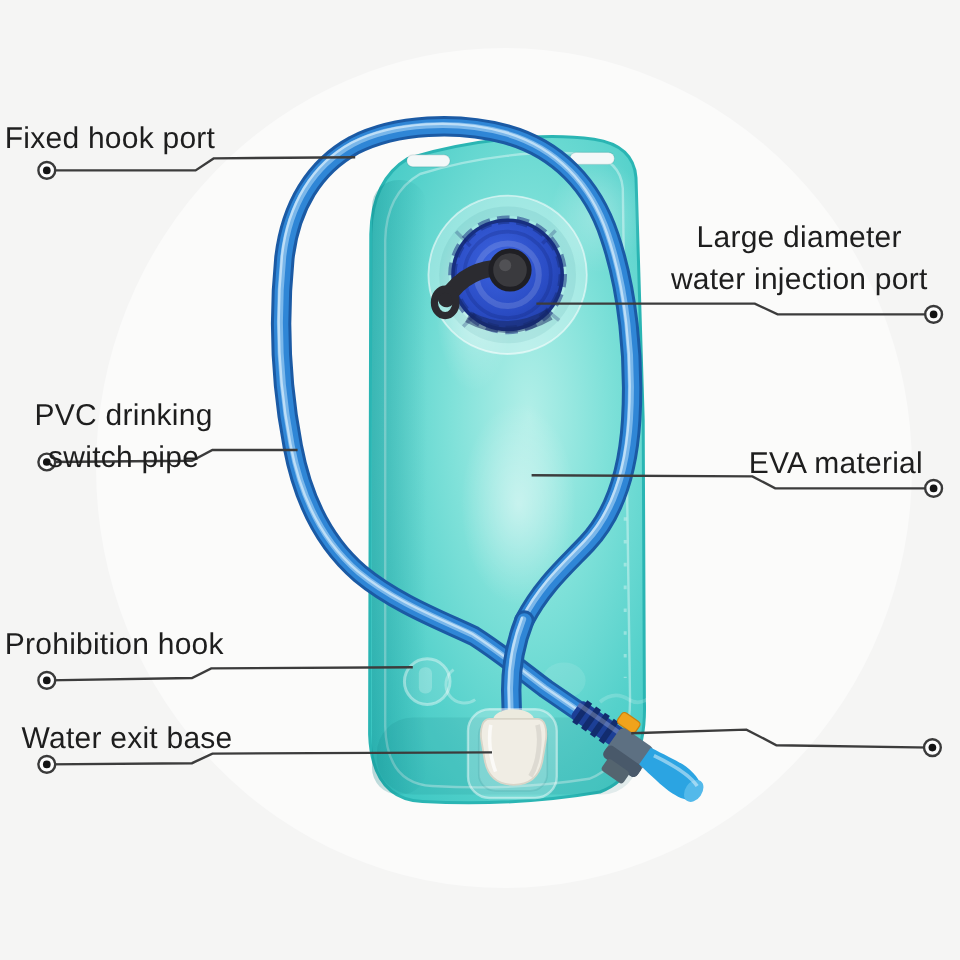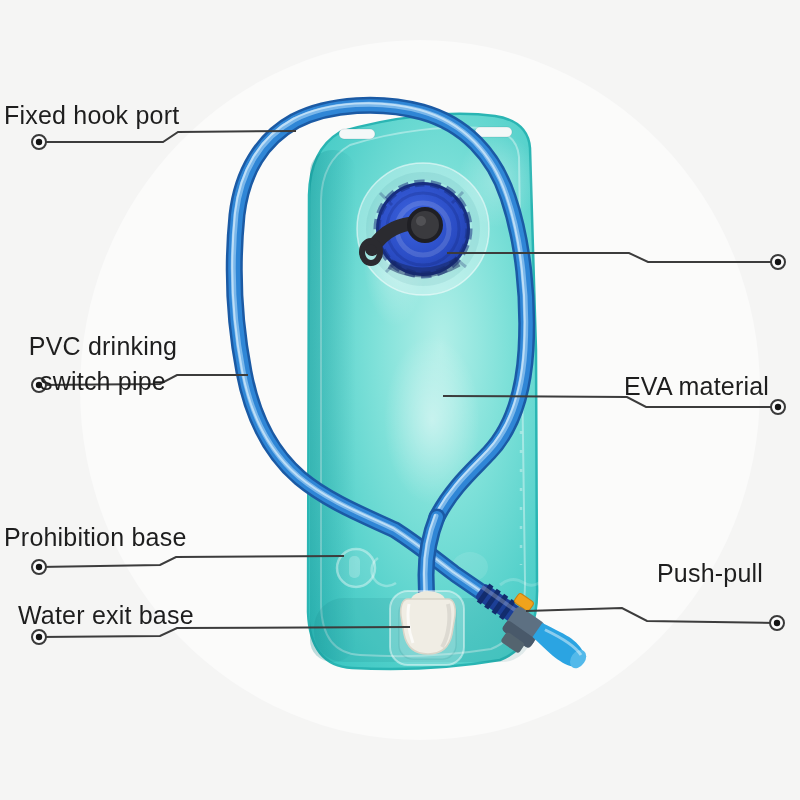--- a/index.html
+++ b/index.html
@@ -225,29 +225,33 @@
         </g>
       <g>
           <circle cx="777" cy="623" r="7" fill="#fdfdfd" stroke="#3a3a3a" stroke-width="2"></circle>
           <circle cx="777" cy="623" r="3.2" fill="#141414"></circle>
         </g>
     </g>
   </svg>
 
   <div class="label" style="left:4px;top:98px;">Fixed hook port</div>
 
+  <div class="label center" style="left:534px;top:181px;width:264px;">
+    <span>Large diameter</span><br>
+    <span>water injection port</span>
+  </div>
 
   <div class="label center" style="left:6px;top:307px;width:194px;margin-top:22px;">
     <span>PVC drinking</span><br>
     <span>switch pipe</span>
   </div>
 
   <div class="label" style="left:624px;top:369px;">EVA material</div>
 
-  <div class="label" style="left:4px;top:520px;">Prohibition base</div>
+  <div class="label" style="left:4px;top:520px;">Prohibition hook</div>
 
   <div class="label" style="left:18px;top:598px;">Water exit base</div>
 
   <div class="label center" style="left:630px;top:556px;width:160px;">
-    <span>Push-pull</span><br>
+    <br>
   </div>
 
 </div>
 
 </body></html>

